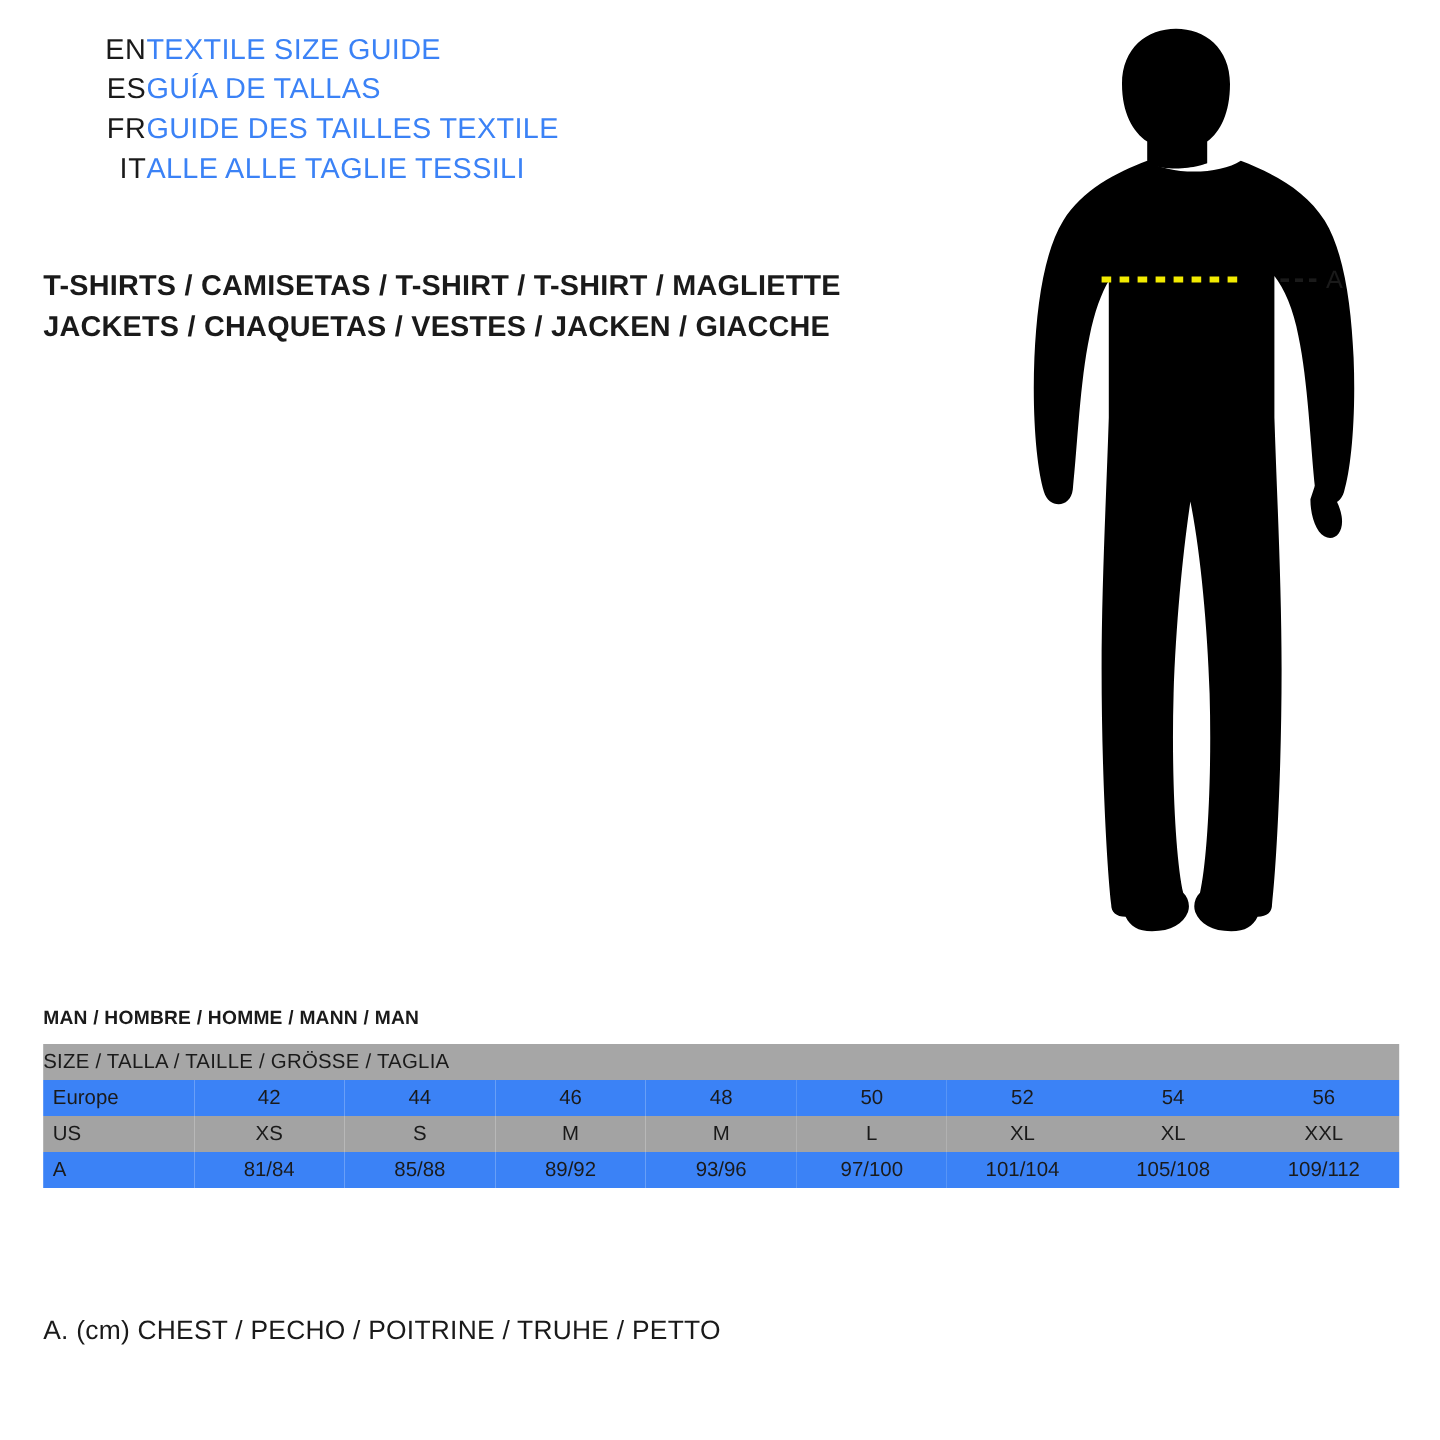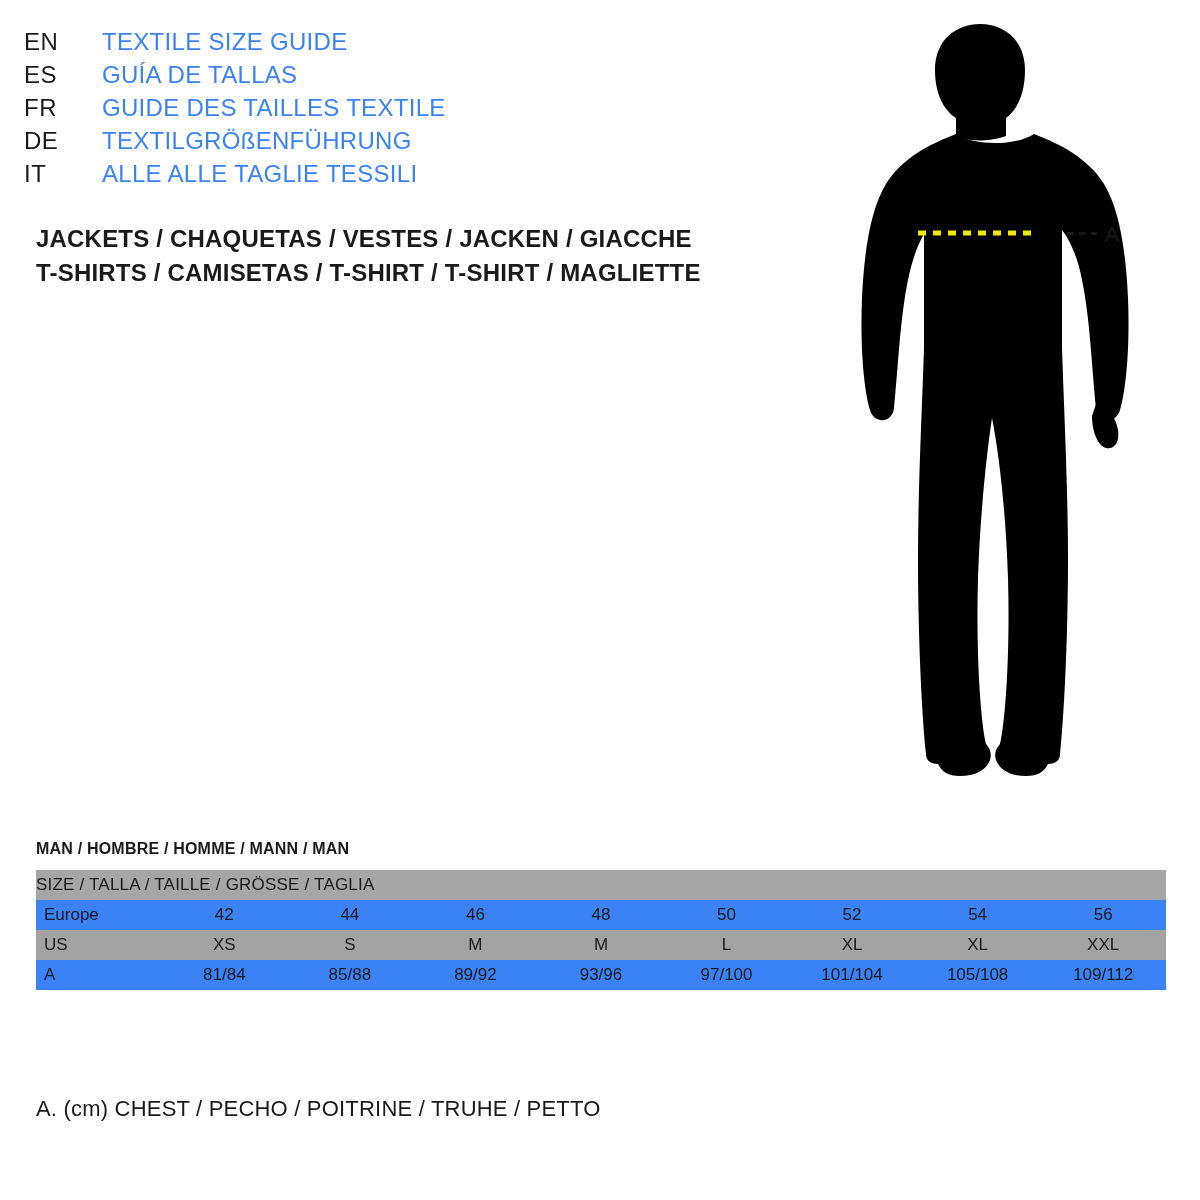--- a/index.html
+++ b/index.html
@@ -18,23 +18,24 @@
 
   .page {
     position: relative;
     width: 1200px;
     height: 1200px;
   }
 
   
   .lang-block {
     position: absolute;
-    left: 24px;
+    left: 44px;
     top: 28px;
     width: 720px;
+    text-align: right;
   }
   .lang-row {
     display: flex;
     align-items: baseline;
     height: 33px;
   }
   .lang-code {
     width: 78px;
     font-size: 24px;
     letter-spacing: 0.5px;
@@ -153,32 +154,28 @@
     </div>
     <div class="lang-row">
       <div class="lang-code">ES</div>
       <div class="lang-title">GUÍA DE TALLAS</div>
     </div>
     <div class="lang-row">
       <div class="lang-code">FR</div>
       <div class="lang-title">GUIDE DES TAILLES TEXTILE</div>
     </div>
     <div class="lang-row">
-      <div class="lang-code">DE</div>
-      <div class="lang-title">TEXTILGRÖßENFÜHRUNG</div>
-    </div>
-    <div class="lang-row">
       <div class="lang-code">IT</div>
       <div class="lang-title">ALLE ALLE TAGLIE TESSILI</div>
     </div>
   </div>
 
   <div class="garment-block">
+    <div class="garment-line">T-SHIRTS / CAMISETAS / T-SHIRT / T-SHIRT / MAGLIETTE</div>
     <div class="garment-line">JACKETS / CHAQUETAS / VESTES / JACKEN / GIACCHE</div>
-    <div class="garment-line">T-SHIRTS / CAMISETAS / T-SHIRT / T-SHIRT / MAGLIETTE</div>
   </div>
 
   <div class="figure-wrap">
     <svg width="340" height="780" viewBox="0 0 340 780" xmlns="http://www.w3.org/2000/svg" aria-hidden="true">
       <g>
 
         <path fill="#000000" d="M105,52 C105,22 126,6 150,6 C174,6 195,22 195,52 C195,76 187,92 176,100 L176,118 C176,118 150,128 126,118 L126,100 C114,92 105,76 105,52 Z"></path>
 
         <path fill="#000000" d="
           M126,116

